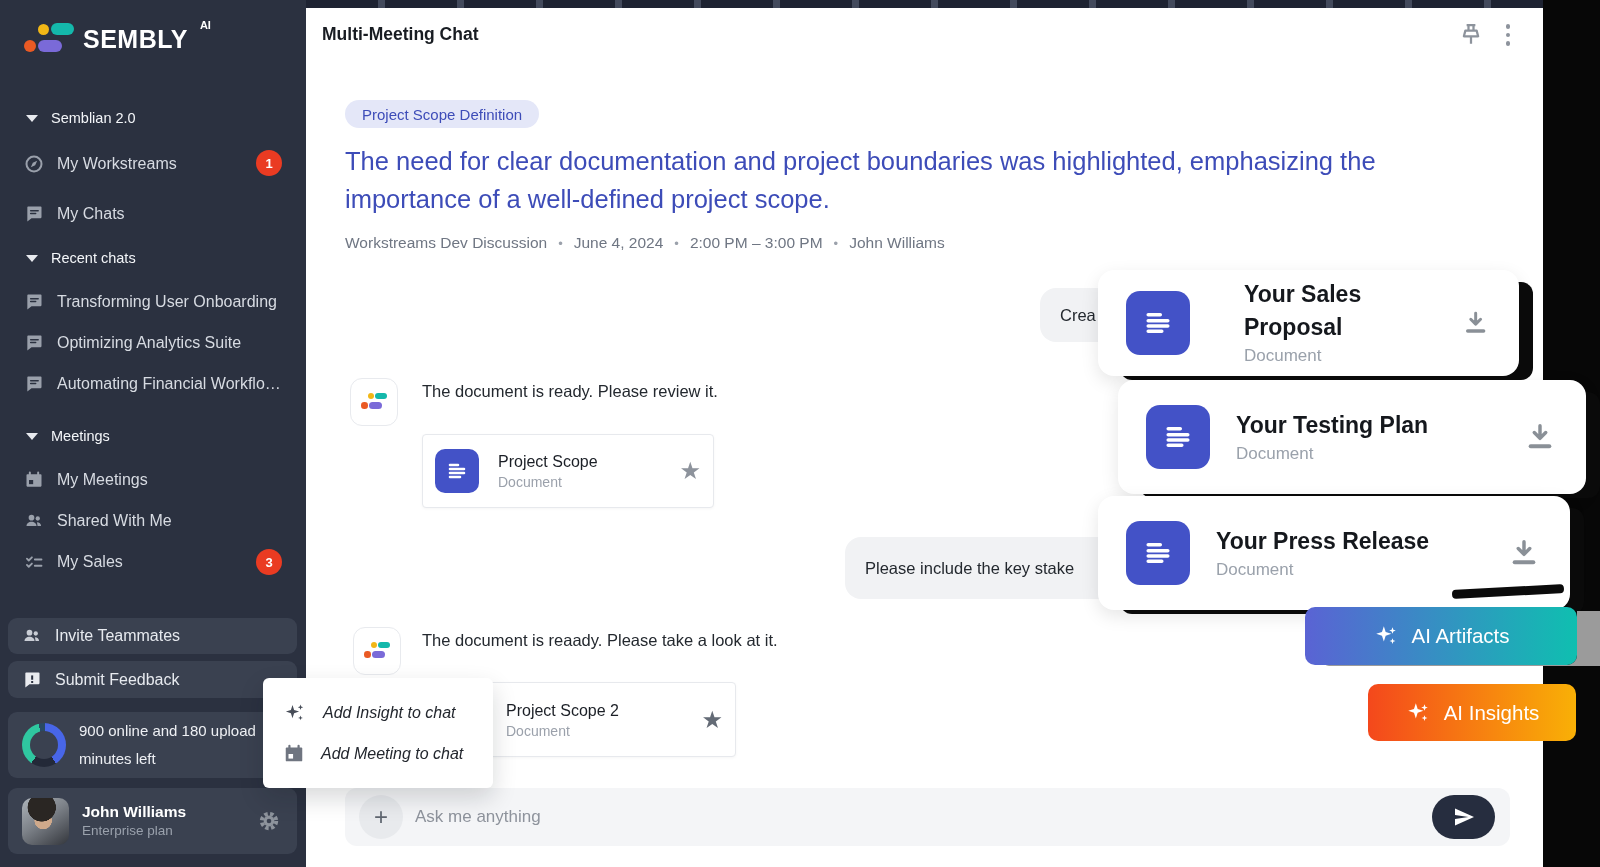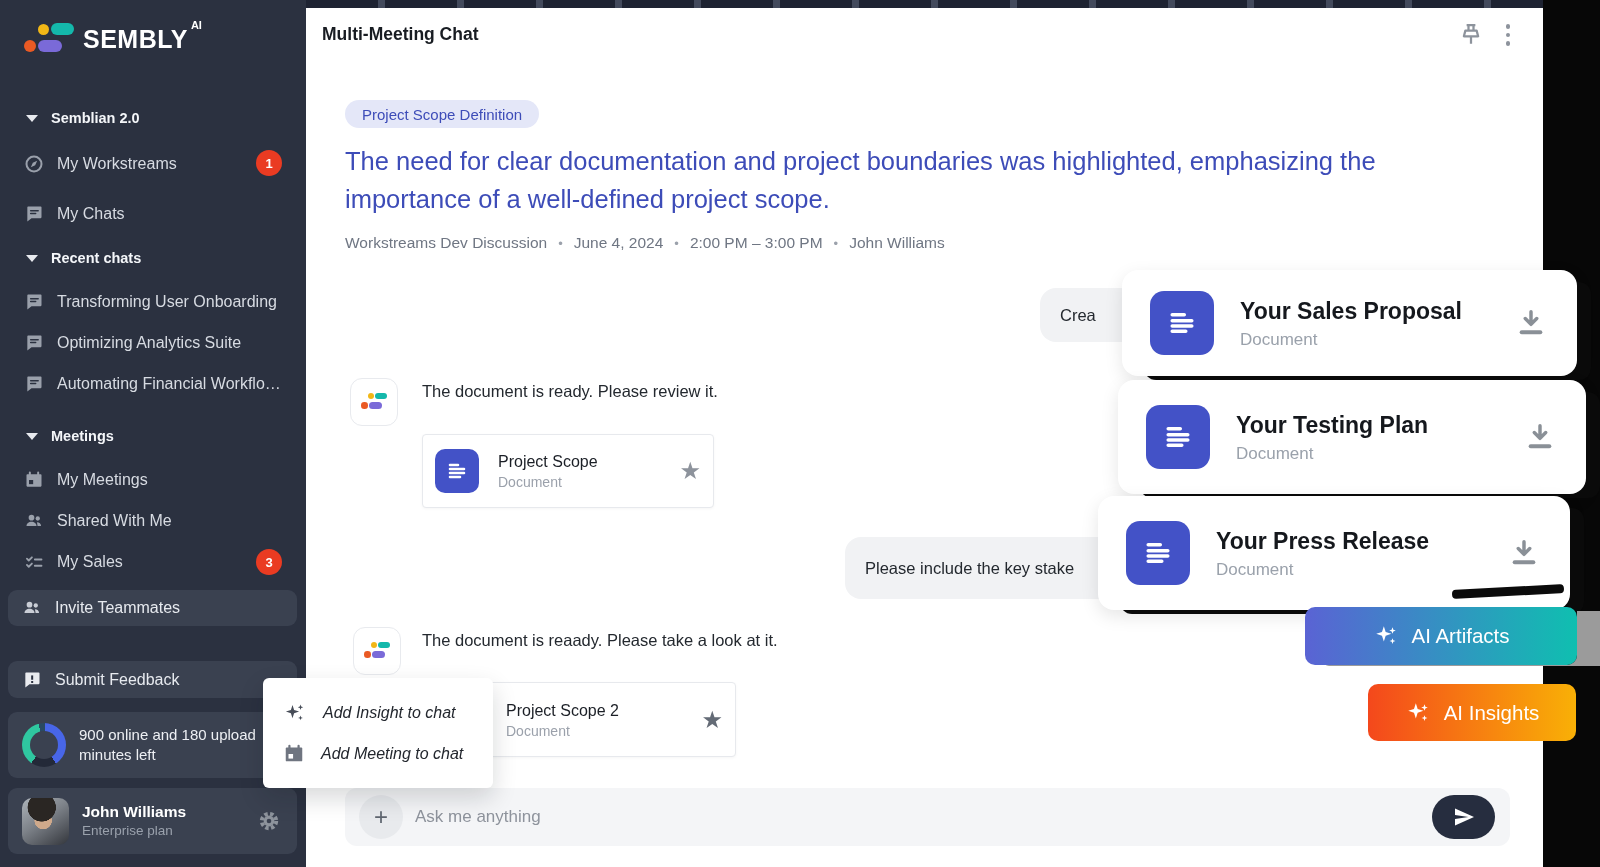--- a/index.html
+++ b/index.html
@@ -12,37 +12,37 @@
   .top-strip  { position:absolute; left:306px; top:0; width:1237px; height:8px; z-index:6;
                 background:repeating-linear-gradient(90deg,#1e2332 0 72px,#434a5c 72px 79px); }
 
   
   .sidebar { position:absolute; left:0; top:0; width:306px; height:867px; background:#2b3140; z-index:8; }
   .logo { position:absolute; left:24px; top:22px; display:flex; align-items:center; gap:9px; }
   .logo-dots { position:relative; width:50px; height:34px; }
   .dot  { position:absolute; border-radius:50%; }
   .peanut { position:absolute; border-radius:9px; }
   .brand { color:#fff; font-size:25px; font-weight:800; letter-spacing:.5px; }
-  .brand-sup { color:#fff; font-size:11px; font-weight:700; vertical-align:top; position:relative; top:-6px; margin-left:3px; }
+  .brand-sup { color:#fff; font-size:11px; font-weight:700; vertical-align:top; position:relative; top:-6px; margin-left:12px; }
 
   .side-section { position:absolute; left:26px; display:flex; align-items:center; gap:13px;
-                  color:#f4f6f9; font-size:14.5px; font-weight:700; }
+                  color:#f4f6f9; font-size:14.5px; font-weight:400; }
   .chev { width:0; height:0; border-left:6px solid transparent; border-right:6px solid transparent; border-top:7px solid #e8eaef; }
   .side-item { position:absolute; left:24px; display:flex; align-items:center; gap:13px;
                color:#d7dbe2; font-size:16px; height:28px; width:258px; cursor:pointer; }
   .side-item .lbl { white-space:nowrap; overflow:hidden; }
   .badge { position:absolute; border-radius:50%; width:26px; height:26px; background:#ea3b22; color:#fff;
            font-size:13px; font-weight:700; display:flex; align-items:center; justify-content:center; }
   .side-box { position:absolute; left:8px; width:289px; background:#3a4150; border-radius:9px;
               display:flex; align-items:center; gap:13px; padding:0 14px; color:#e7eaef; font-size:16px; cursor:pointer; }
   .usage-ring { width:44px; height:44px; border-radius:50%; flex:0 0 44px;
                 background:conic-gradient(from 215deg,#2fc7a0 0 130deg,#2a4a62 130deg 148deg,#4866e8 148deg 292deg,#232938 292deg 360deg);
                 position:relative; }
   .usage-ring::after { content:""; position:absolute; inset:8px; border-radius:50%; background:#3a4150; }
-  .usage-text { font-size:15px; line-height:20px; color:#eef0f4; }
+  .usage-text { font-size:15px; line-height:28px; color:#eef0f4; }
   .avatar-photo { width:47px; height:47px; border-radius:10px; flex:0 0 47px;
                   background:
                     radial-gradient(circle at 42% 20%, #2a2623 0 30%, transparent 31%),
                     radial-gradient(circle at 45% 48%, #cfa98b 0 24%, transparent 25%),
                     linear-gradient(145deg,#aeb4ba 0%,#7d8289 45%,#33363c 100%); }
   .profile-name { font-size:15.5px; font-weight:700; color:#fff; line-height:20px; }
   .profile-plan { font-size:13.5px; color:#9aa1ac; line-height:18px; }
   .gear { position:absolute; right:16px; top:50%; transform:translateY(-50%); }
 
   .sideicon { width:20px; height:20px; flex:0 0 20px; }
@@ -216,21 +216,21 @@
     </div>
     <div class="side-item" style="top:548px;">
       <svg class="sideicon" viewBox="0 0 24 24">
         <path d="M3.5 8l2.2 2.2L9.5 6.4M3.5 15.5l2.2 2.2 3.8-3.8" fill="none" stroke="#9aa0ab" stroke-width="2.2" stroke-linecap="round" stroke-linejoin="round"></path>
         <path d="M13 9h8M13 16.5h8" stroke="#9aa0ab" stroke-width="2.2" stroke-linecap="round"></path>
       </svg>
       <span class="lbl">My Sales</span>
     </div>
     <div class="badge" style="left:256px;top:549px;">3</div>
 
-    <div class="side-box" style="top:590px;height:36px;">
+    <div class="side-box" style="top:618px;height:36px;">
       <svg class="sideicon" viewBox="0 0 24 24">
         <circle cx="9" cy="8" r="3.4" fill="#c9cdd5"></circle>
           <circle cx="16.5" cy="9" r="2.6" fill="#c9cdd5"></circle>
         <path d="M3 18c0-3 2.7-5 6-5s6 2 6 5z" fill="#c9cdd5"></path>
         <path d="M15.5 13.4c2.8.1 5 1.8 5 4.6h-4.2" fill="#c9cdd5"></path>
       </svg>
       <span>Invite Teammates</span>
     </div>
 
     <div class="side-box" style="top:661px;height:37px;">
@@ -326,21 +326,21 @@
           <path d="M5 6h8M5 10h14M5 14h14M5 18h10" stroke="#fff" stroke-width="2.6" stroke-linecap="round"></path>
         </svg>
     </div>
     <div class="txt">
       <div class="t1">Project Scope 2</div>
       <div class="t2">Document</div>
     </div>
     <span class="star dark">★</span>
   </div>
 
-  <div class="afc" style="left:1122px;top:270px;width:455px;height:106px;">
+  <div class="afc" style="left:1098px;top:270px;width:421px;height:106px;gap:28px;">
     <div class="doc-ic-lg">
       <svg width="36" height="36" viewBox="0 0 24 24">
           <path d="M5.5 6.5h8M5.5 10.5h13M5.5 14h13M5.5 17.5h9" stroke="#fff" stroke-width="2.4" stroke-linecap="round"></path>
         </svg>
     </div>
     <div class="txt">
       <div class="t1">Your Sales Proposal</div>
       <div class="t2">Document</div>
     </div>
     <svg class="dl" width="32" height="32" viewBox="0 0 24 24">

